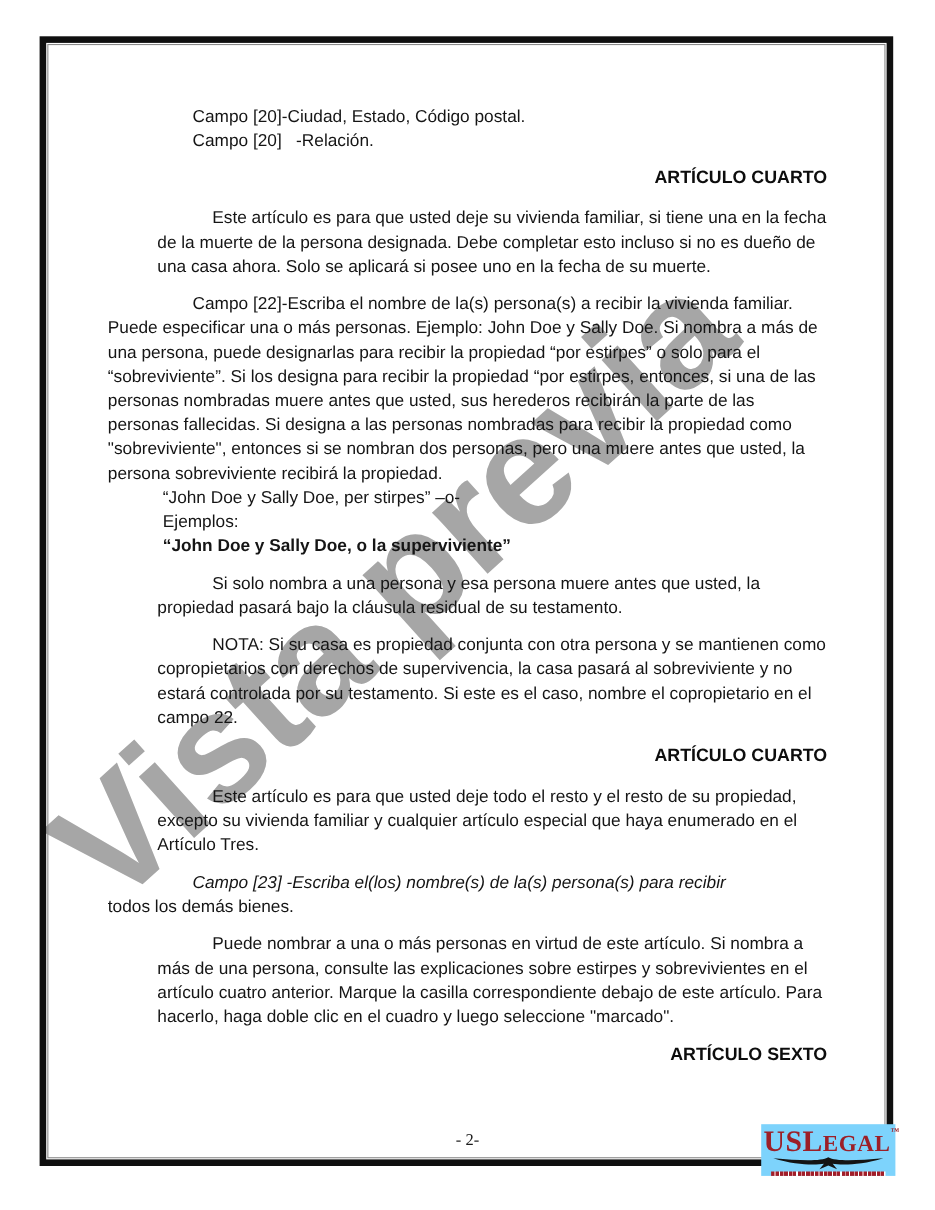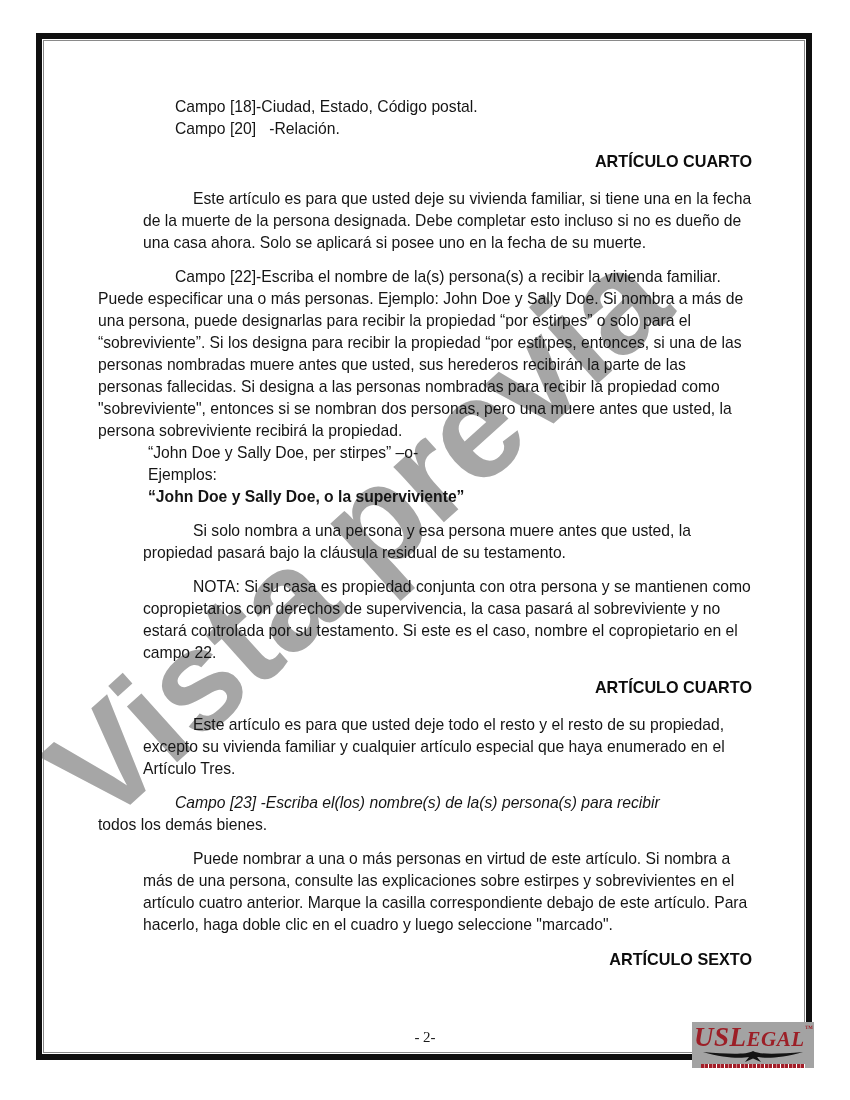--- a/index.html
+++ b/index.html
@@ -44,21 +44,21 @@
   .c23a{margin-left:77px;font-style:italic;}
   .c23b{}
   
   .footer{
     position:absolute;left:0;top:1029px;width:850px;text-align:center;z-index:2;
     font-family:"Liberation Serif","DejaVu Serif",serif;font-size:15px;color:#1a1a1a;
   }
   
   .logo{
     position:absolute;right:36px;top:1022px;width:118px;z-index:5;text-align:center;
-    background:#a3a3a3;padding:2px 2px 0 2px;font-style:italic;
+    background:#7dd3fc;padding:2px 2px 0 2px;
   }
   .logo-text{
     font-family:"Liberation Serif","DejaVu Serif",serif;font-weight:bold;
     color:#9c1f27;line-height:26px;white-space:nowrap;
   }
   .logo-text .big{font-size:27px;letter-spacing:0.5px;}
   .logo-text .small{font-size:21px;letter-spacing:0.5px;}
   .logo-text .tm{font-size:8px;vertical-align:top;line-height:10px;color:#9c1f27;}
   .wings{display:block;margin:-4px auto 0 auto;}
   .urlbar{
@@ -69,21 +69,21 @@
 </head>
 <body>
 
 <div class="watermark">Vista previa</div>
 
 <div class="frame">
   <div class="frame-inner"></div>
 </div>
 
 <main class="content">
-  <div class="line campo">Campo [18]-Ciudad, Estado, Código postal.</div>
+  <div class="line campo">Campo [20]-Ciudad, Estado, Código postal.</div>
   <div class="line campo">Campo [20]   -Relación.</div>
 
   <h2 class="heading">ARTÍCULO CUARTO</h2>
 
   <p class="para indent">Este artículo es para que usted deje su vivienda familiar, si tiene una en la fecha de la muerte de la persona designada. Debe completar esto incluso si no es dueño de una casa ahora. Solo se aplicará si posee uno en la fecha de su muerte.</p>
   <p class="para campo-indent" style="margin-bottom:0">Campo [22]-Escriba el nombre de la(s) persona(s) a recibir la vivienda familiar. Puede especificar una o más personas. Ejemplo: John Doe y Sally Doe. Si nombra a más de una persona, puede designarlas para recibir la propiedad “por estirpes” o solo para el “sobreviviente”. Si los designa para recibir la propiedad “por estirpes, entonces, si una de las personas nombradas muere antes que usted, sus herederos recibirán la parte de las personas fallecidas. Si designa a las personas nombradas para recibir la propiedad como "sobreviviente", entonces si se nombran dos personas, pero una muere antes que usted, la persona sobreviviente recibirá la propiedad.</p>
 
   <div class="line ex">“John Doe y Sally Doe, per stirpes” –o-</div>
   <div class="line ex">Ejemplos:</div>
   <div class="line ex gap-after">“John Doe y Sally Doe, o la superviviente”</div>

